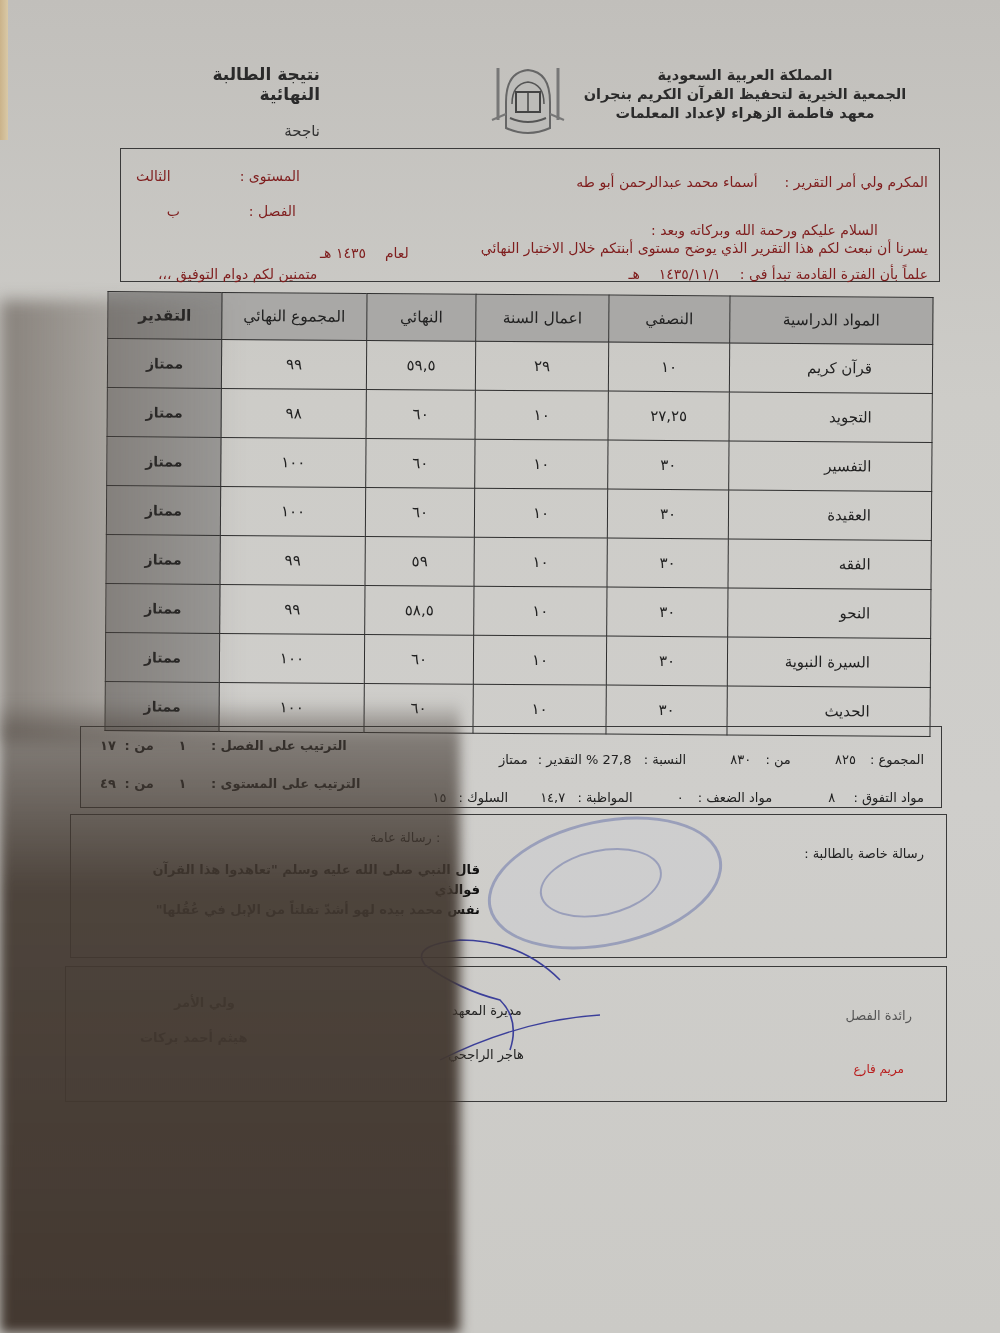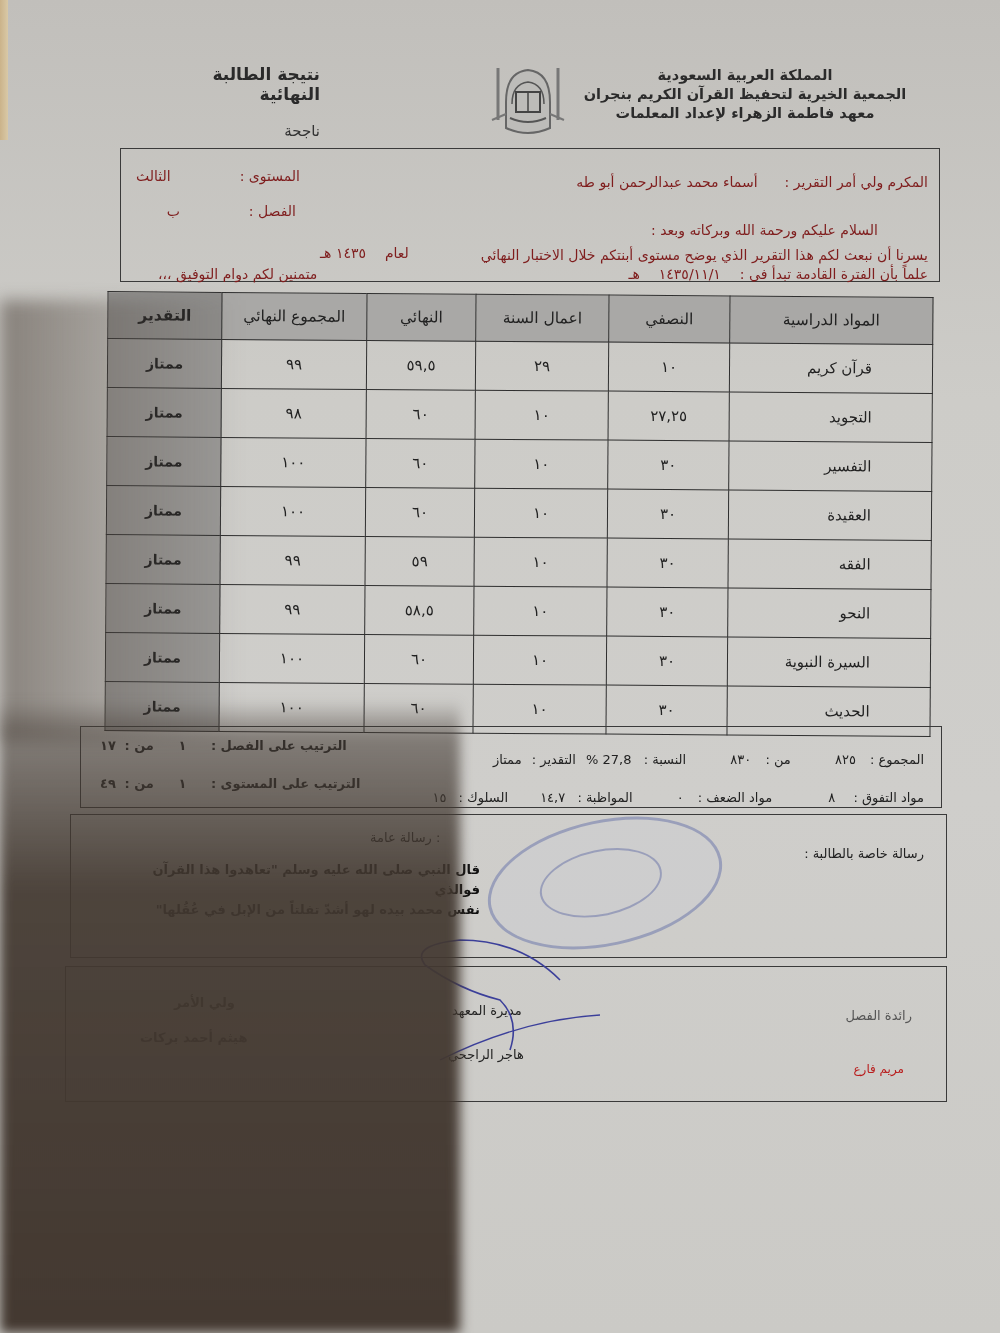--- a/index.html
+++ b/index.html
@@ -109,21 +109,21 @@
   <div class="t2">ناجحة</div>
 </div>
 
 <div class="abs info-box"></div>
 <div class="abs rtl info-line" style="right:72px; top:174px;">
   <span>المكرم ولي أمر التقرير :</span>
   <span style="display:inline-block;width:18px"></span>
   <span>أسماء محمد عبدالرحمن أبو طه</span>
 </div>
 <div class="abs rtl info-line" style="right:122px; top:206px;margin-top:16px;">السلام عليكم ورحمة الله وبركاته وبعد :</div>
-<div class="abs rtl info-line" style="right:72px; top:247px;margin-left:43px;">
+<div class="abs rtl info-line" style="right:72px; top:240px;margin-left:43px;">
   <span>يسرنا أن نبعث لكم هذا التقرير الذي يوضح مستوى أبنتكم خلال الاختبار النهائي</span>
 </div>
 <div class="abs rtl info-line" style="left:320px; top:245px;">
   <span>لعام</span>
   <span style="display:inline-block;width:10px"></span>
   <span>١٤٣٥ هـ</span>
 </div>
 <div class="abs rtl info-line" style="right:72px; top:266px;">
   <span>علماً بأن الفترة القادمة تبدأ في :</span>
   <span style="display:inline-block;width:10px"></span>
@@ -223,21 +223,21 @@
 </table>
 
 <div class="abs sum-box"></div>
 <div class="abs rtl sum-line" style="right:76px; top:752px;">
   <span>المجموع :</span>
   <span style="margin-right:10px">٨٢٥</span>
   <span style="margin-right:40px">من :</span>
   <span style="margin-right:10px">٨٣٠</span>
   <span style="margin-right:40px">النسبة :</span>
   <span style="margin-right:8px">27,8 %</span>
-  <span style="margin-right:6px">التقدير :</span>
+  <span style="">التقدير :</span>
   <span style="margin-right:6px">ممتاز</span>
 </div>
 <div class="abs rtl sum-line" style="left:100px; top:738px; font-weight:bold;">
   <span>الترتيب على الفصل :</span>
   <span style="margin-right:20px">١</span>
   <span style="margin-right:20px">من :</span>
   <span style="margin-right:4px">١٧</span>
 </div>
 <div class="abs rtl sum-line" style="right:76px; top:790px;">
   <span>مواد التفوق :</span>

